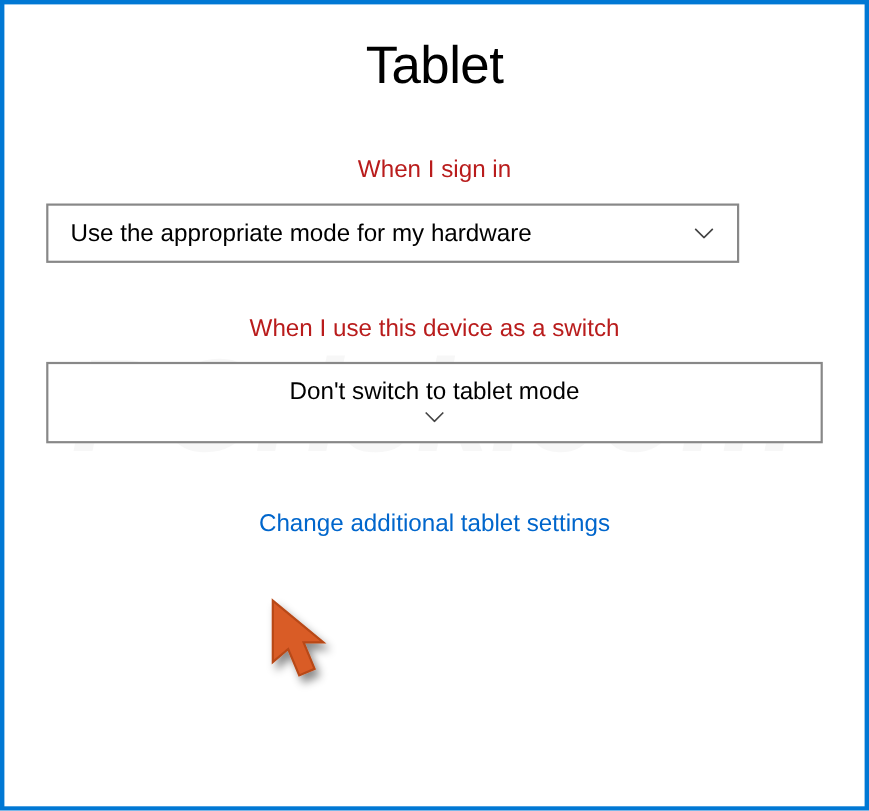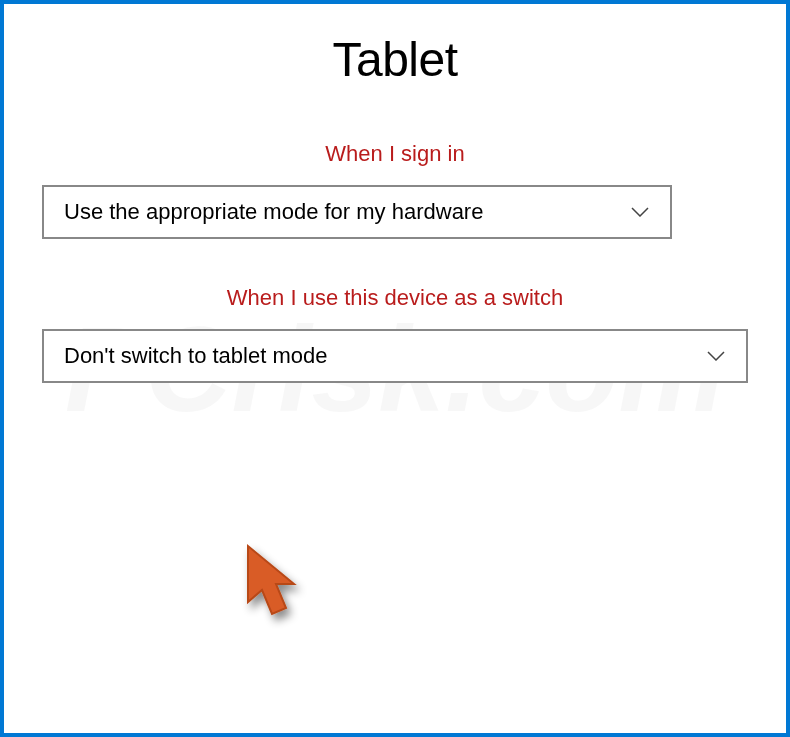--- a/index.html
+++ b/index.html
@@ -46,20 +46,21 @@
       padding: 12px 20px;
       cursor: pointer;
       background: #fff;
       min-height: 54px;
     }
     .dropdown-narrow {
       width: 630px;
     }
     .dropdown-wide {
       width: 100%;
+      flex-direction: column;
     }
     .dropdown-text {
       font-size: 22px;
       color: #000;
       font-weight: 400;
     }
     .chevron {
       width: 20px;
       height: 20px;
       display: flex;
@@ -129,20 +130,21 @@
       <div class="dropdown dropdown-wide">
         <span class="dropdown-text">Don't switch to tablet mode</span>
         <span class="chevron">
           <svg viewBox="0 0 18 10" fill="none">
             <path d="M1 1 L9 9 L17 1" stroke="#444" stroke-width="1.5" fill="none"></path>
           </svg>
         </span>
       </div>
     </div>
 
+    <a class="link">Change additional tablet settings</a>
   </div>
 
   <div class="cursor-arrow">
     <svg width="90" height="110" viewBox="0 0 90 110">
       <defs>
         <filter id="shadow" x="-30%" y="-30%" width="160%" height="160%">
           <feDropShadow dx="4" dy="6" stdDeviation="4" flood-color="#000" flood-opacity="0.45"></feDropShadow>
         </filter>
       </defs>
       <g filter="url(#shadow)">

